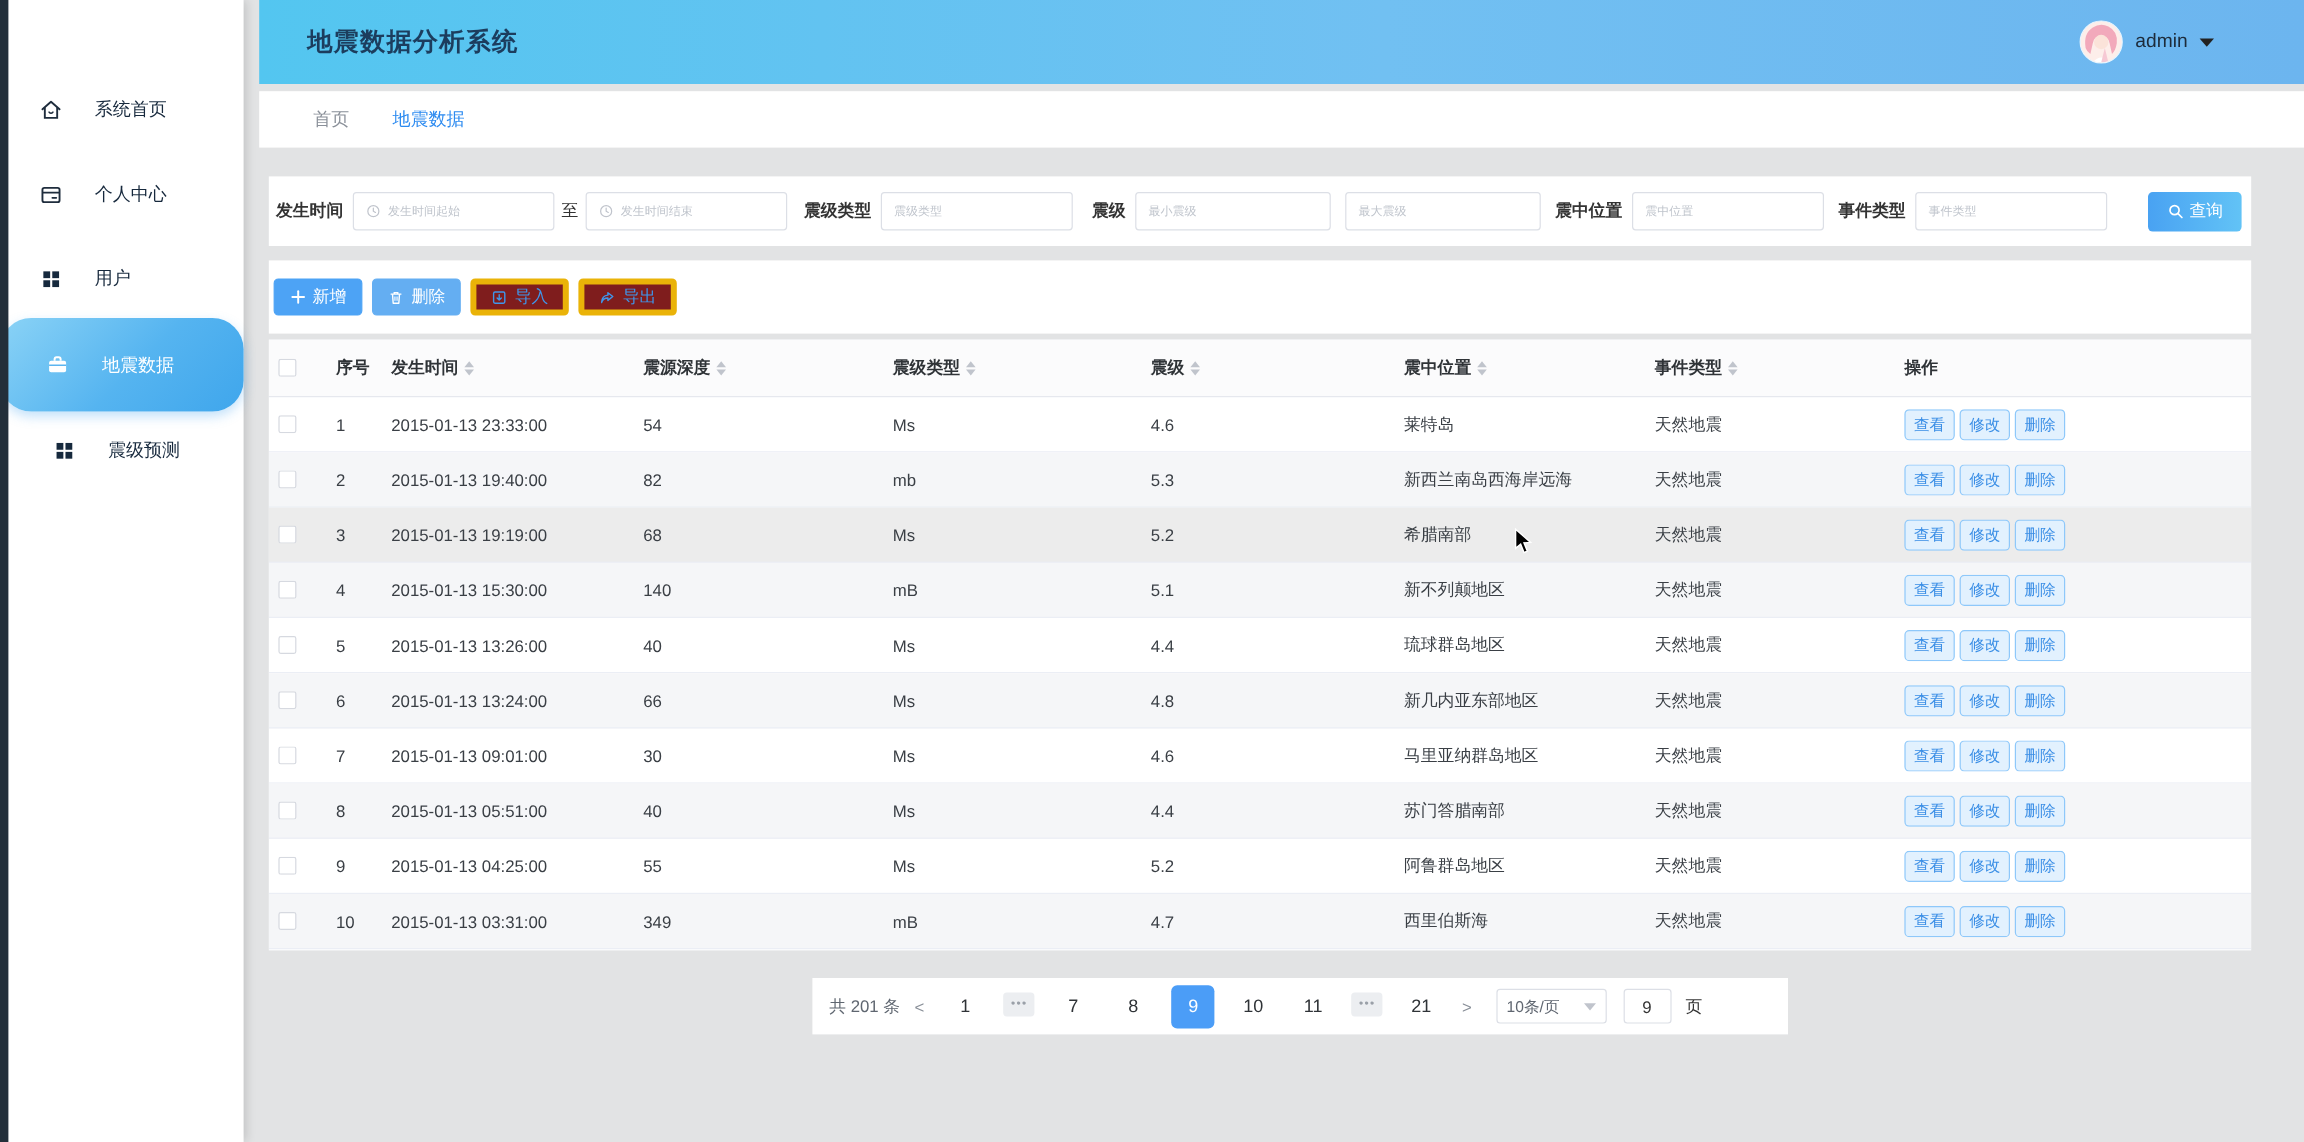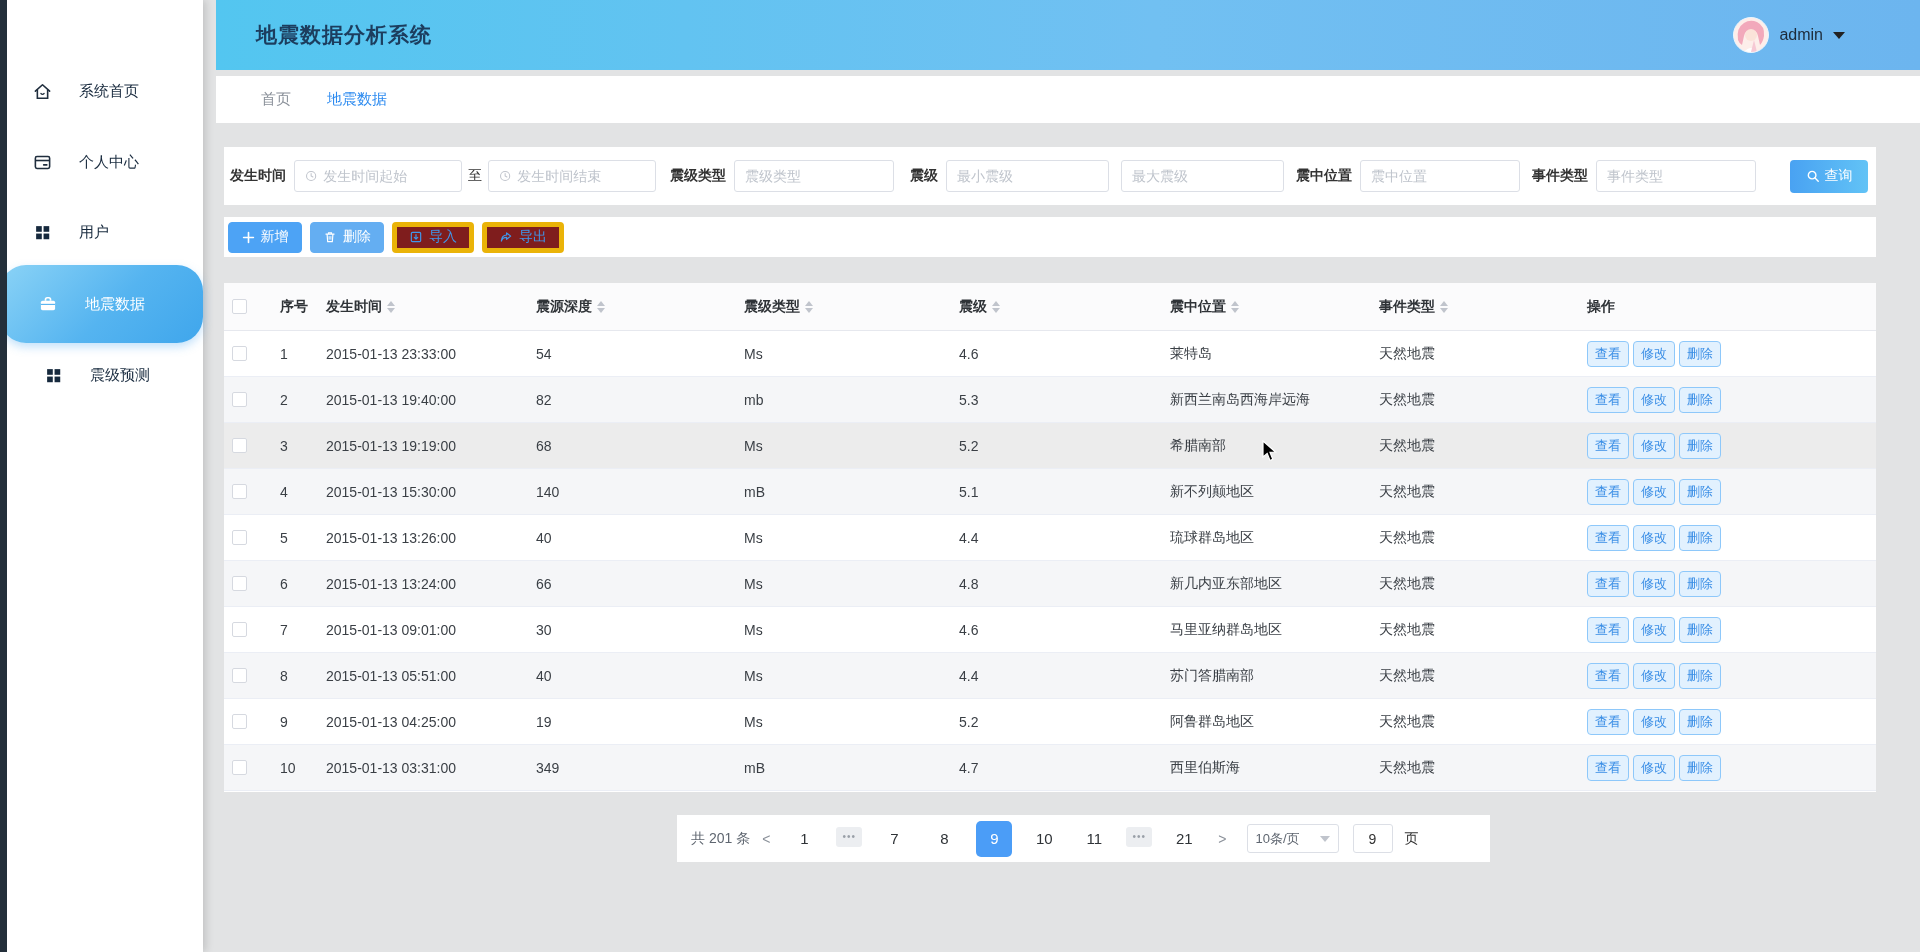--- a/index.html
+++ b/index.html
@@ -31,32 +31,32 @@
   .tabbar { position:absolute; left:216px; top:76px; right:0; height:47px; background:#ffffff;
     display:flex; align-items:center; gap:36px; padding-left:45px; }
   .tab { font-size:15px; color:#8a9099; cursor:pointer; }
   .tab.active { color:#2b8af0; }
   
   .card { position:absolute; background:#ffffff; }
   .filter-card { left:224px; top:147px; width:1652px; height:58px; display:flex; align-items:center; padding:0 8px 0 6px; }
   .f-label { font-size:14px; color:#333; font-weight:bold; white-space:nowrap; }
   .f-input { height:32px; border:1px solid #dcdfe6; border-radius:3px; background:#fff; display:flex; align-items:center;
     padding:0 10px; gap:6px; }
-  .f-input input { border:none; outline:none; width:100%; font-size:14px; color:#333;
+  .f-input input { border:none; outline:none; width:100%; font-size:10px; color:#333;
     font-family:"Liberation Sans","DejaVu Sans",sans-serif; }
   .f-input input::placeholder { color:#bfc4cc; }
   .w168 { width:168px; } .w160 { width:160px; } .w163 { width:163px; }
   .sep { font-size:14px; color:#333; margin:0 6px; }
   .gap8{margin-left:8px;} .gap12{margin-left:12px;} .gap14{margin-left:14px;} .gap16{margin-left:16px;}
   .search-btn { margin-left:auto; width:78px; height:33px; border:none; border-radius:4px; cursor:pointer;
     background:linear-gradient(90deg,#49a2f2 0%,#62c3f6 100%); color:#fff; font-size:14px;
     display:flex; align-items:center; justify-content:center; gap:5px;
     font-family:"Liberation Sans","DejaVu Sans",sans-serif; }
   
-  .toolbar-card { left:224px; top:217px; width:1652px; height:40px; display:flex; align-items:center; gap:8px; padding-left:4px; }
+  .toolbar-card { left:224px; top:217px; width:1652px; height:61px; display:flex; align-items:center; gap:8px; padding-left:4px; }
   .tb-btn { height:31px; min-width:74px; border-radius:4px; font-size:14px; cursor:pointer;
     display:flex; align-items:center; justify-content:center; gap:6px; padding:0 12px;
     font-family:"Liberation Sans","DejaVu Sans",sans-serif; }
   .tb-solid { background:#4da3f5; border:1px solid #4da3f5; color:#fff; }
   .tb-solid.lighter { background:#64aef2; border-color:#64aef2; }
   .tb-plain { background:#7f1d1d; border:5px solid #eab308; color:#3f97ec; }
   
   .table-card { left:224px; top:283px; width:1652px; height:509px; overflow:hidden; }
   .thead { display:flex; align-items:center; height:48px; background:#fbfbfc; border-bottom:1px solid #e6e8ee;
     font-weight:bold; font-size:14px; color:#2f3337; }
@@ -454,21 +454,21 @@
       <button class="mini-btn">删除</button>
     </div>
   </div>
 
   <div class="trow">
     <div class="cell c-check">
           <span class="checkbox"></span>
         </div>
     <div class="cell c-index">9</div>
     <div class="cell c-time">2015-01-13 04:25:00</div>
-    <div class="cell c-depth">19</div>
+    <div class="cell c-depth">55</div>
     <div class="cell c-mag_type">Ms</div>
     <div class="cell c-magnitude">5.2</div>
     <div class="cell c-epicenter">阿鲁群岛地区</div>
     <div class="cell c-event_type">天然地震</div>
     <div class="cell c-actions">
       <button class="mini-btn">查看</button>
       <button class="mini-btn">修改</button>
       <button class="mini-btn">删除</button>
     </div>
   </div>

